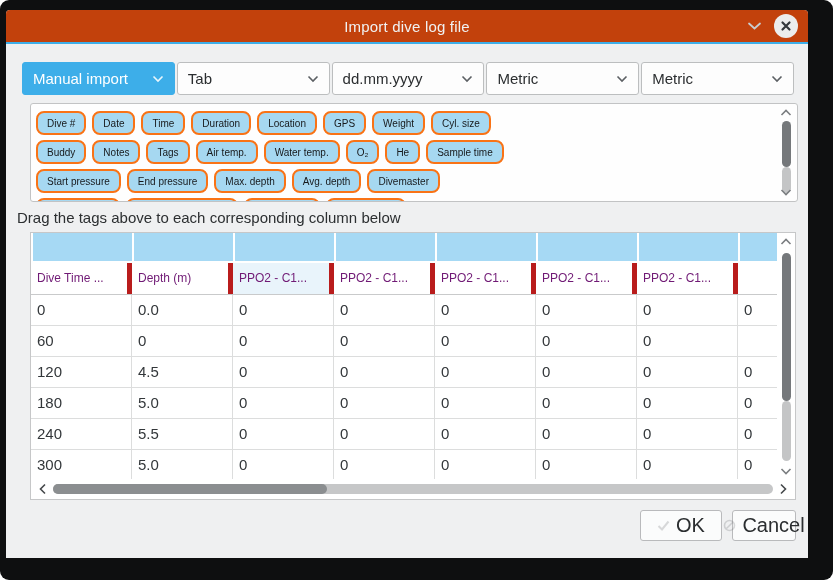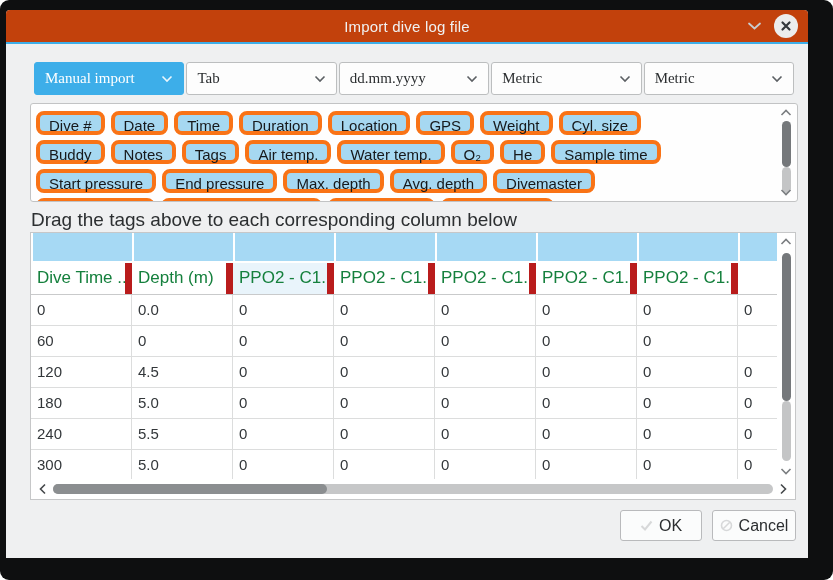--- a/index.html
+++ b/index.html
@@ -8,62 +8,62 @@
   .dialog{position:absolute;left:6px;top:10px;width:802px;height:548px;background:#eff0f1;border-radius:4px 4px 0 0;overflow:hidden;}
 
   
   .titlebar{position:absolute;left:0;top:0;width:100%;height:32px;background:#c2410c;border-bottom:2px solid #3daee9;display:flex;align-items:center;justify-content:center;}
   .title{font-size:15px;color:#f0f1f2;letter-spacing:.2px;}
   .tb-right{position:absolute;right:10px;top:0;height:32px;display:flex;align-items:center;gap:12px;}
   .shade-btn{color:#c8cccf;display:flex;align-items:center;cursor:pointer;}
   .close-btn{width:24px;height:24px;border-radius:50%;background:#eceded;display:flex;align-items:center;justify-content:center;cursor:pointer;}
 
   
-  .combo-row{position:absolute;left:28px;top:52px;right:14px;display:flex;gap:2px;font-family:Liberation Serif, serif;}
+  .combo-row{position:absolute;left:16px;top:52px;right:14px;display:flex;gap:2px;}
   .combo{flex:1;height:31px;background:#fdfdfd;border:1px solid #bcbebf;border-radius:3px;display:flex;align-items:center;padding:0 10px;font-size:15px;color:#2b2e30;cursor:pointer;}
   .combo .combo-label{flex:1;white-space:nowrap;overflow:hidden;}
   .combo .chev{color:#5c6064;flex:0 0 auto;}
   .combo.active{background:#3daee9;border-color:#3daee9;color:#fff;}
   .combo.active .chev{color:#eaf6fc;}
 
   
   .tagbox{position:absolute;left:24px;top:93px;width:768px;height:99px;background:#fefefe;border:1px solid #c2c3c4;border-radius:3px;overflow:hidden;box-sizing:border-box;}
   .tag-rows{position:absolute;left:0;top:0;right:22px;bottom:0;padding:4px 0 0 5px;overflow:hidden;}
   .tag-row{height:29px;display:flex;align-items:center;gap:6px;}
-  .tag{height:24px;line-height:22px;box-sizing:border-box;background:#a6d8f1;border:4px solid #f97316;border-radius:8px;padding:0 9px;font-size:15px;color:#17191b;white-space:nowrap;cursor:grab;}
+  .tag{height:24px;line-height:22px;box-sizing:border-box;background:#a6d8f1;border:2px solid #f97316;border-radius:8px;padding:0 9px;font-size:10px;color:#17191b;white-space:nowrap;cursor:grab;}
   .tb-scroll{position:absolute;top:0;right:0;width:22px;height:100%;}
   .sb-chev{position:absolute;left:0;width:100%;display:flex;justify-content:center;color:#7b7e81;}
   .sb-thumb{position:absolute;left:7px;width:9px;border-radius:4.5px;}
   .thumb-dark{background:#75787b;}
   .thumb-light{background:#c4c5c6;}
 
   
-  .instruction{position:absolute;left:25px;top:199px;font-size:19px;color:#2c2f31;}
+  .instruction{position:absolute;left:11px;top:199px;font-size:15px;color:#2c2f31;}
 
   
   .tablewrap{position:absolute;left:24px;top:222px;width:766px;height:268px;background:#fff;border:1px solid #c6c7c8;box-sizing:border-box;}
   .t-content{position:absolute;left:0;top:0;right:18px;bottom:20px;overflow:hidden;}
   .drop-row{height:28px;margin-bottom:2px;display:flex;padding-left:2px;background:#fff;}
   .drop-cell{flex:0 0 99px;margin-right:2px;background:#a6d9f4;cursor:pointer;}
   .head-row{height:31px;display:flex;border-bottom:1px solid #c9cacb;}
-  .th{flex:0 0 101px;box-sizing:border-box;border-right:7px solid #b91c1c;padding:0 3px 0 6px;line-height:30px;font-size:17px;color:#15803d;white-space:nowrap;overflow:hidden;cursor:pointer;}
+  .th{flex:0 0 101px;box-sizing:border-box;border-right:5px solid #b91c1c;padding:0 3px 0 6px;line-height:30px;font-size:12px;color:#701a75;white-space:nowrap;overflow:hidden;cursor:pointer;}
   .th.sel{background:#e9f4fb;}
   .tr{height:30px;display:flex;border-bottom:1px solid #dcdddd;}
   .td{flex:0 0 101px;box-sizing:border-box;border-right:1px solid #dcdddd;padding-left:6px;line-height:29px;font-size:15px;color:#33373a;white-space:nowrap;overflow:hidden;}
   .tv-scroll{position:absolute;top:0;right:0;width:18px;bottom:20px;}
   .th-scroll{position:absolute;left:0;right:0;bottom:0;height:20px;}
   .hs-track{position:absolute;left:22px;right:22px;top:5px;height:10px;border-radius:5px;background:#c6c7c8;}
   .hs-thumb{position:absolute;left:0;top:0;width:38%;height:10px;border-radius:5px;background:#8b8e90;}
   .hs-chev{position:absolute;top:2px;color:#45484b;}
 
   
   .btn-row{position:absolute;top:500px;right:12px;display:flex;gap:10px;}
-  .btn{height:31px;box-sizing:border-box;background:#fbfcfc;border:1px solid #b9babc;border-radius:3px;font-family:"Liberation Sans",sans-serif;font-size:16px;color:#2b2e30;display:flex;align-items:center;justify-content:center;gap:6px;cursor:pointer;}
+  .btn{height:31px;box-sizing:border-box;background:#fbfcfc;border:1px solid #b9babc;border-radius:3px;font-family:"Liberation Sans",sans-serif;font-size:20px;color:#2b2e30;display:flex;align-items:center;justify-content:center;gap:6px;cursor:pointer;}
   .btn-ok{width:82px;}
-  .btn-cancel{width:84px;}
+  .btn-cancel{width:64px;}
   .btn .ghost-icon{opacity:.22;color:#5a5d60;display:flex;align-items:center;}
 </style>
 </head>
 <body>
 
 <div class="frame">
   <div class="dialog">
 
     <div class="titlebar">
       <span class="title">Import dive log file</span>

